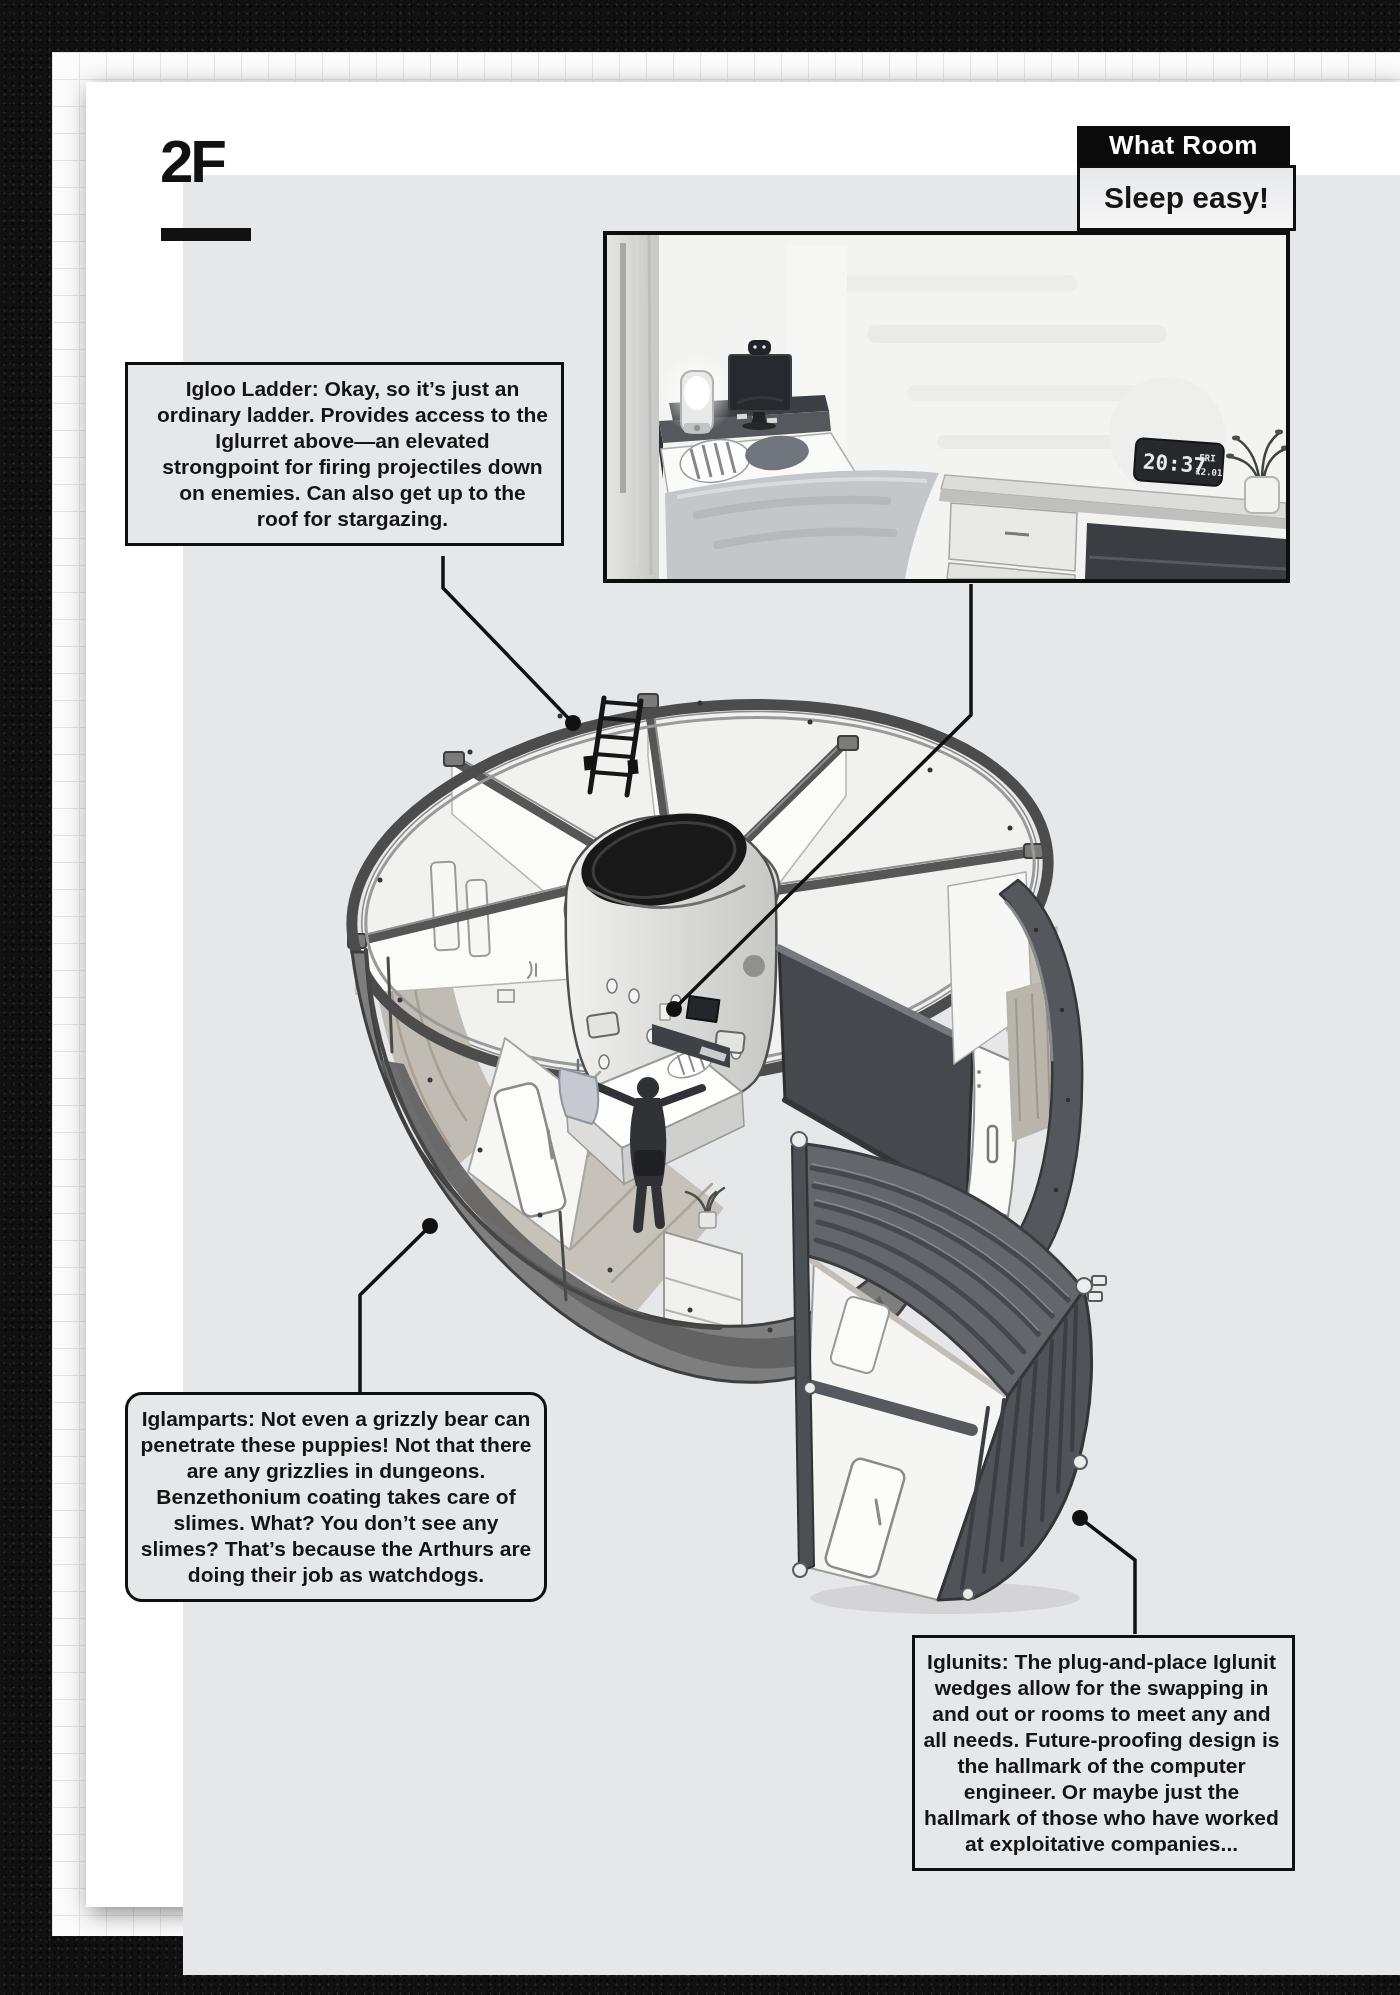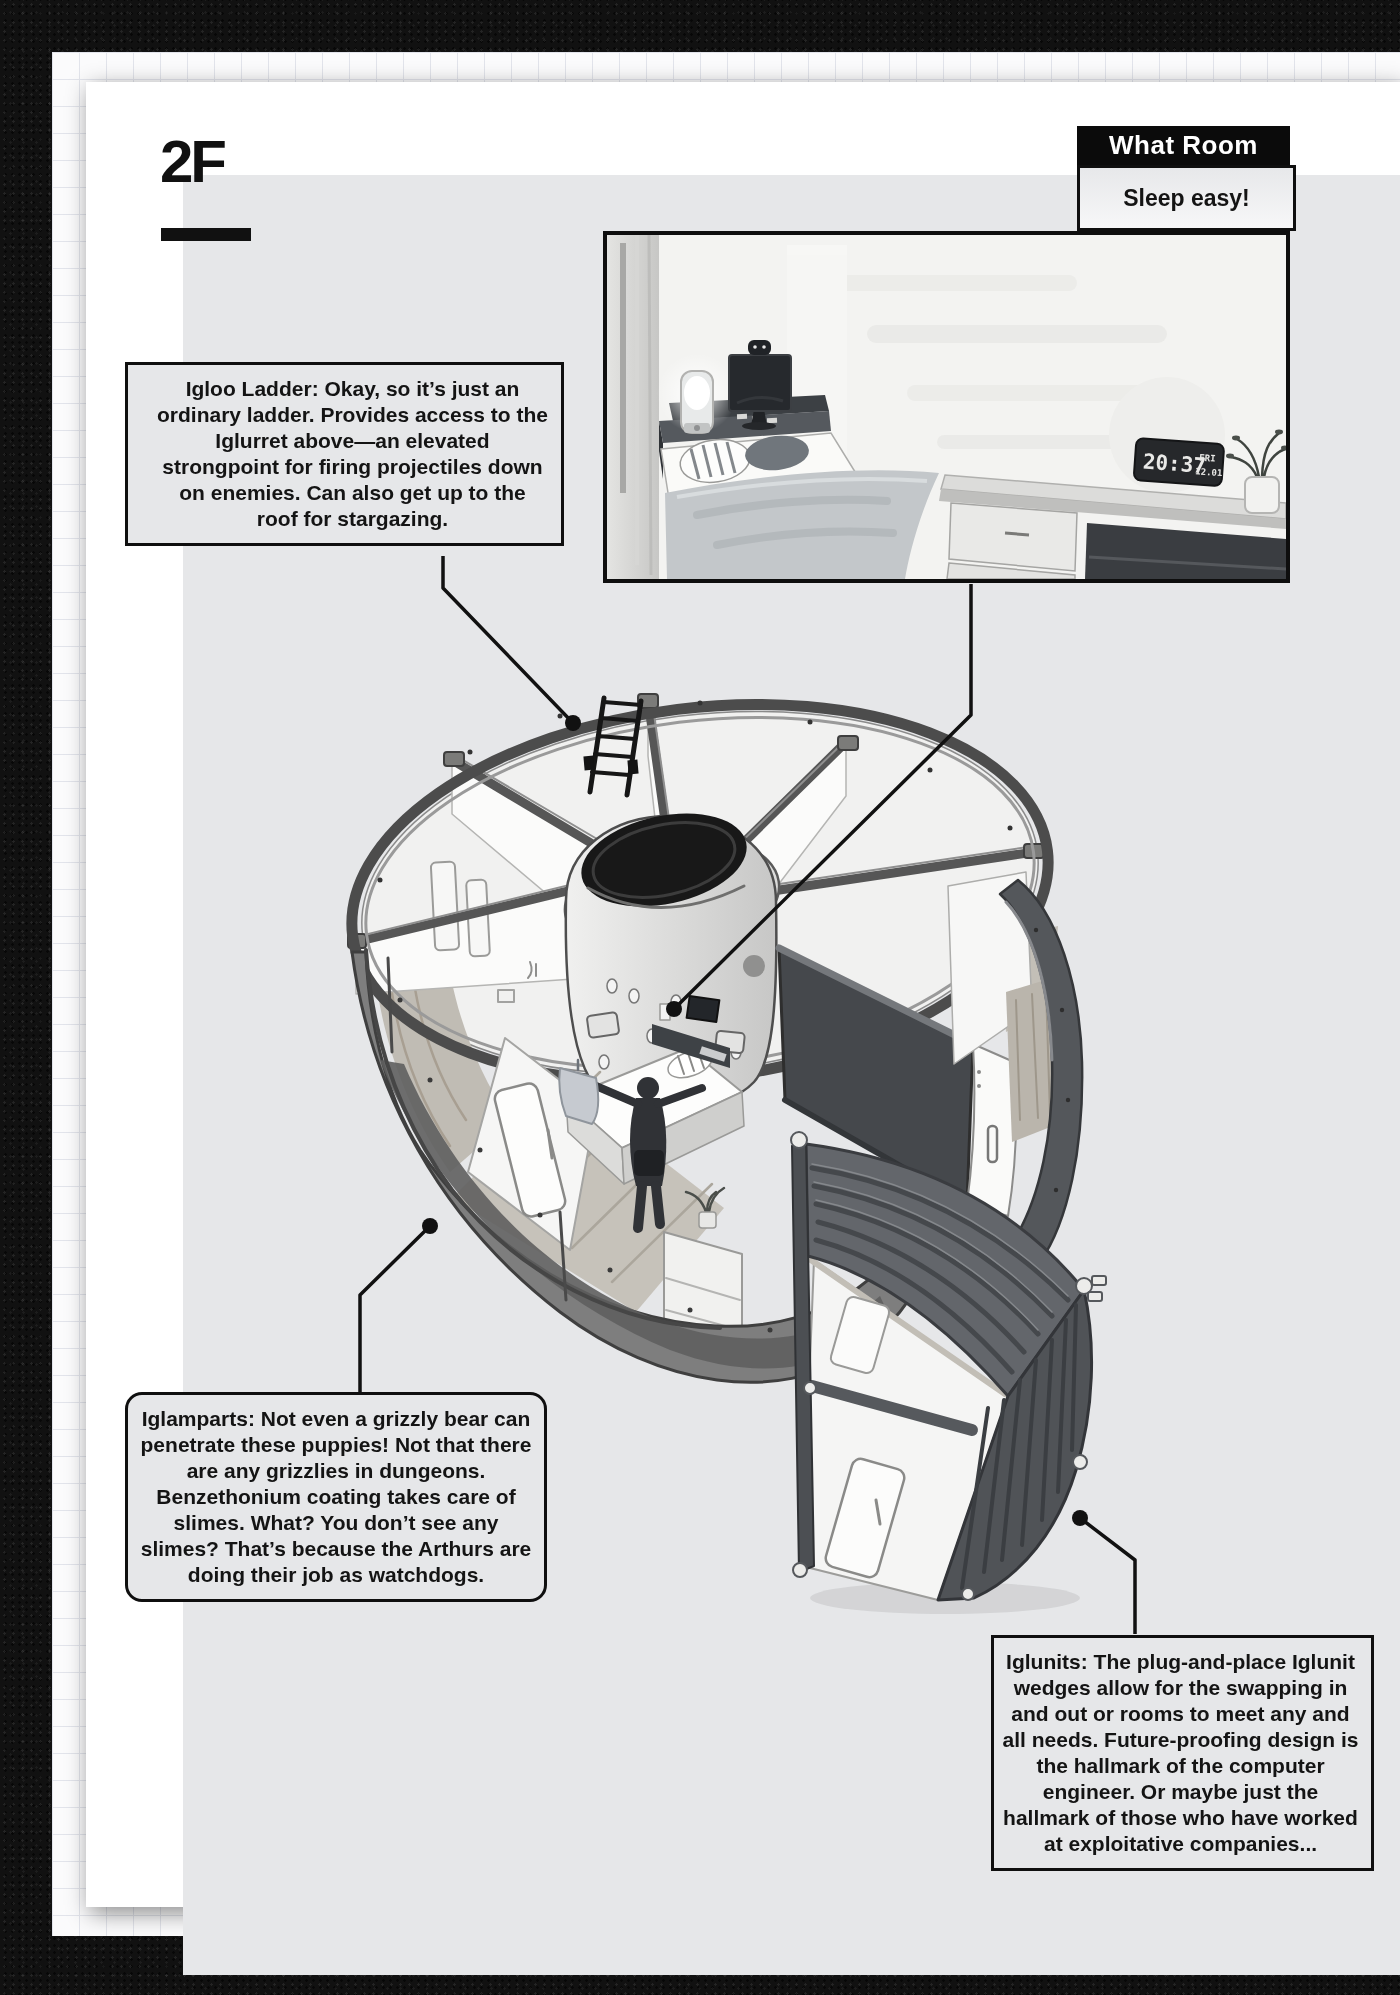--- a/index.html
+++ b/index.html
@@ -44,36 +44,36 @@
     position:absolute;left:1077px;top:126px;width:213px;height:39px;
     background:#0b0b0b;color:#fff;
     display:flex;align-items:center;justify-content:center;
     font-size:26px;font-weight:700;letter-spacing:.5px;
   }
   .room-subtitle{
     position:absolute;left:1077px;top:165px;width:213px;height:60px;
     background:linear-gradient(#e7e8ea,#f7f7f8);
     border:3px solid #0f0f0f;
     display:flex;align-items:center;justify-content:center;
-    font-size:23px;font-weight:700;color:#141414;
+    font-size:30px;font-weight:700;color:#141414;
   }
   .photo-frame{
     position:absolute;left:603px;top:231px;width:679px;height:344px;
     border:4px solid #0e0e0e;background:#f3f3f1;overflow:hidden;
   }
   .callout{
     position:absolute;
     background:#e6e7e9;border:3px solid #0f0f0f;
     padding:11px 12px;
     font-size:21px;font-weight:700;line-height:26px;color:#141414;
     text-align:center;
   }
   .callout.ladder{left:125px;top:362px;width:393px;padding-left:28px;}
   .callout.iglam{left:125px;top:1392px;width:392px;border-radius:17px;}
-  .callout.iglunits{left:991px;top:1635px;width:357px;padding-left:8px;}
+  .callout.iglunits{left:912px;top:1635px;width:357px;padding-left:8px;}
   svg.overlay{position:absolute;left:0;top:0;width:1400px;height:1995px;pointer-events:none;}
 </style>
 </head>
 <body>
 
 <div class="stage">
   <div class="grid-sheet"></div>
   <div class="page">
     <div class="panel"></div>
   </div>

